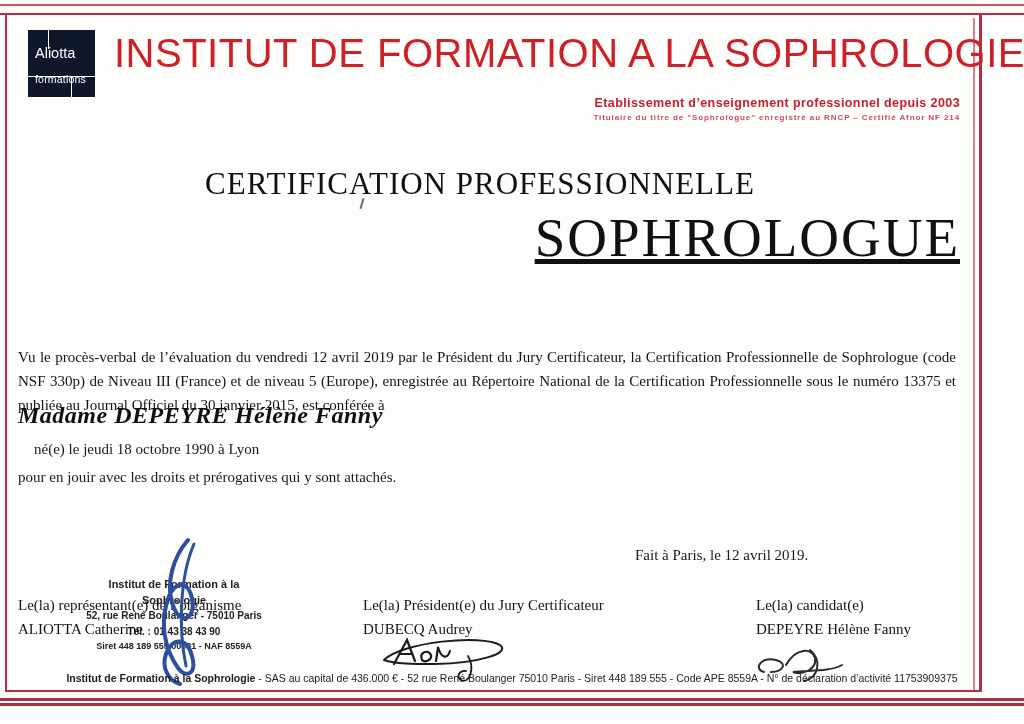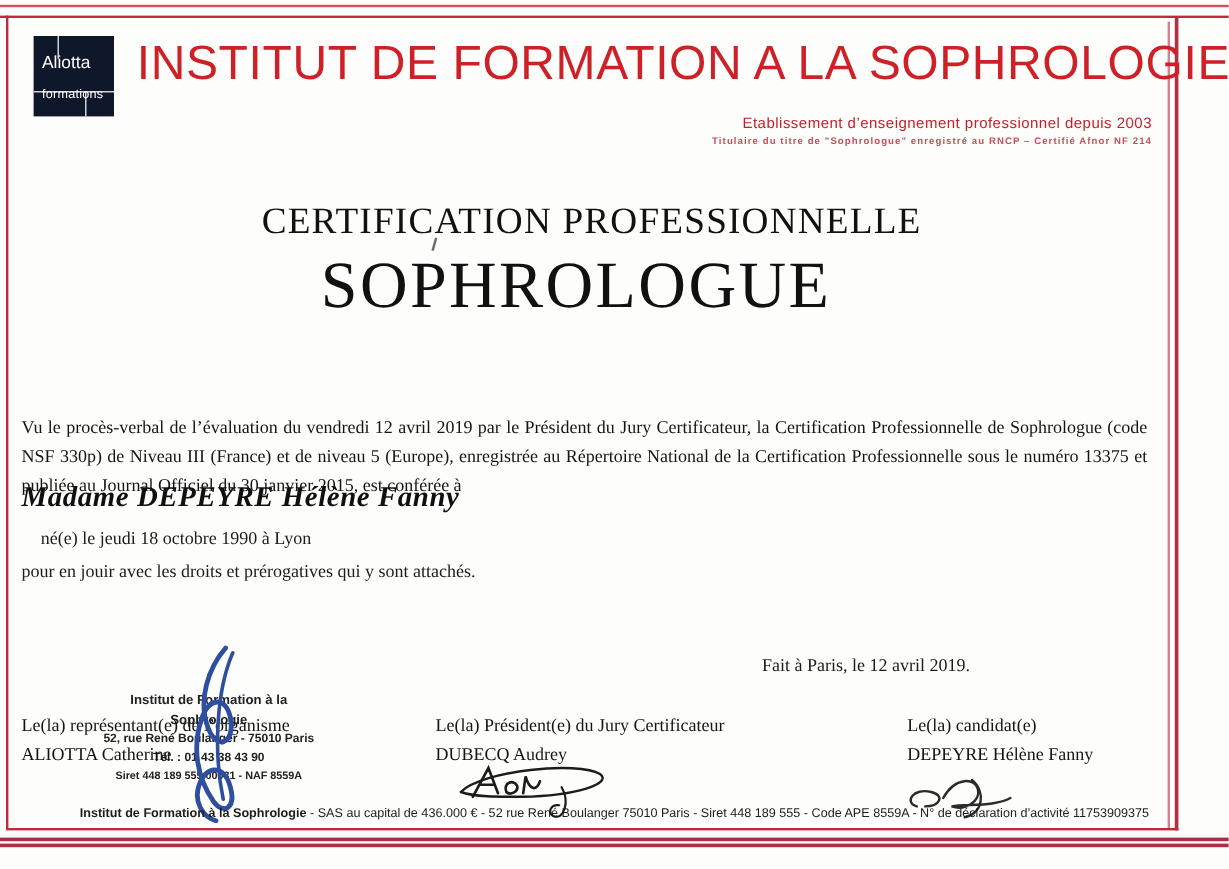--- a/index.html
+++ b/index.html
@@ -32,37 +32,37 @@
   .logo-text .l1{font-size:14.5px;}
   .logo-text .l2{font-size:10.5px;margin-top:13px;letter-spacing:.2px;}
 
   .main-title{
     position:absolute;left:114px;top:31px;width:860px;
     font-family:"Liberation Sans",sans-serif;
     font-size:40px;color:#ce2027;letter-spacing:.5px;white-space:nowrap;
   }
   .sub-title{
     position:absolute;right:64px;top:96px;
-    font-family:"Liberation Sans",sans-serif;font-weight:normal;
+    font-family:"Liberation Sans",sans-serif;font-weight:bold;
     font-size:12.5px;color:#c4202b;letter-spacing:.4px;
   }
   .sub-sub-title{
     position:absolute;right:64px;top:113px;
     font-family:"Liberation Sans",sans-serif;font-weight:bold;
     font-size:8px;color:#c4505a;letter-spacing:.9px;
   }
 
   
   .cert-heading{
     position:absolute;left:0;top:166px;width:960px;text-align:center;
-    font-size:31px;letter-spacing:1px;color:#111;padding-left:13px;
+    font-size:31px;letter-spacing:1px;color:#111;
   }
   .cert-title{
-    position:absolute;left:0;top:206px;width:960px;text-align:center;
-    font-size:55px;letter-spacing:2px;color:#111;
+    position:absolute;left:0;top:206px;width:960px;text-align:right;
+    font-size:55px;letter-spacing:2px;color:#111;text-decoration:underline;
   }
   .artifact{position:absolute;left:361px;top:198px;width:1.6px;height:11px;background:#6b6b6b;transform:rotate(16deg);}
 
   
   .body-par{
     position:absolute;left:18px;top:330px;width:938px;
     font-size:15px;line-height:24px;text-align:justify;color:#141414;
   }
   .recipient{
     position:absolute;left:18px;top:402px;

